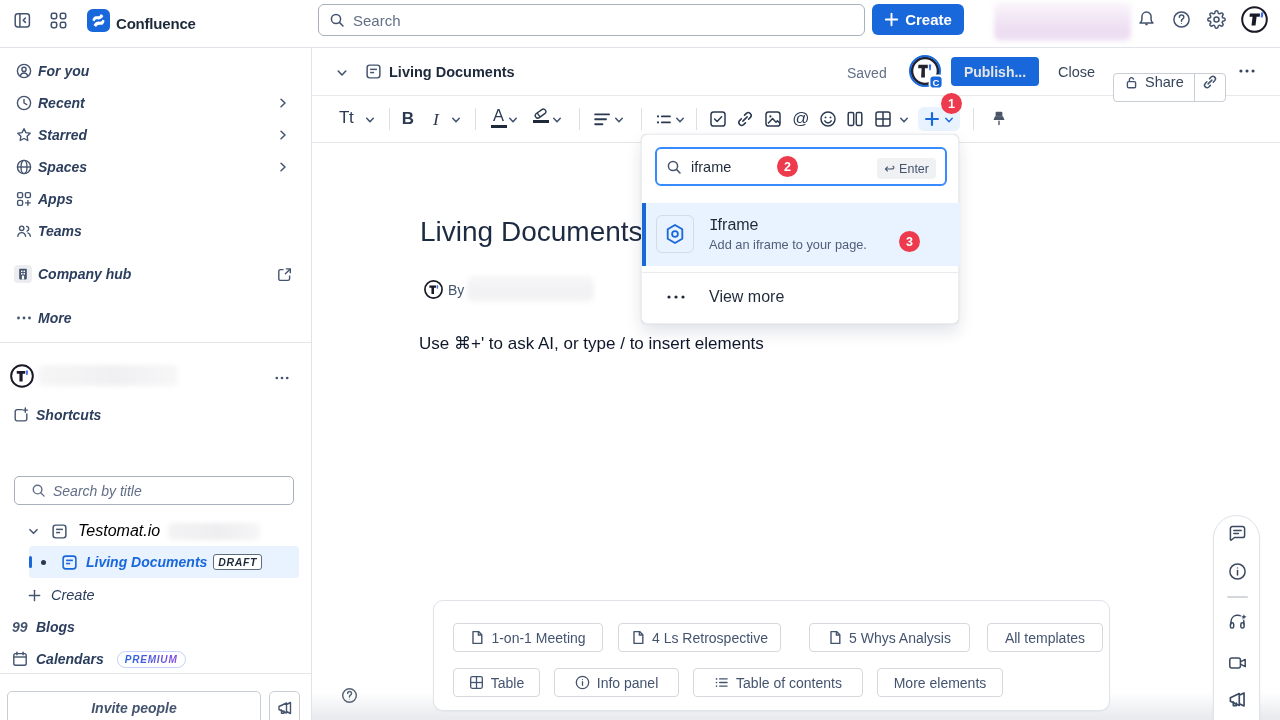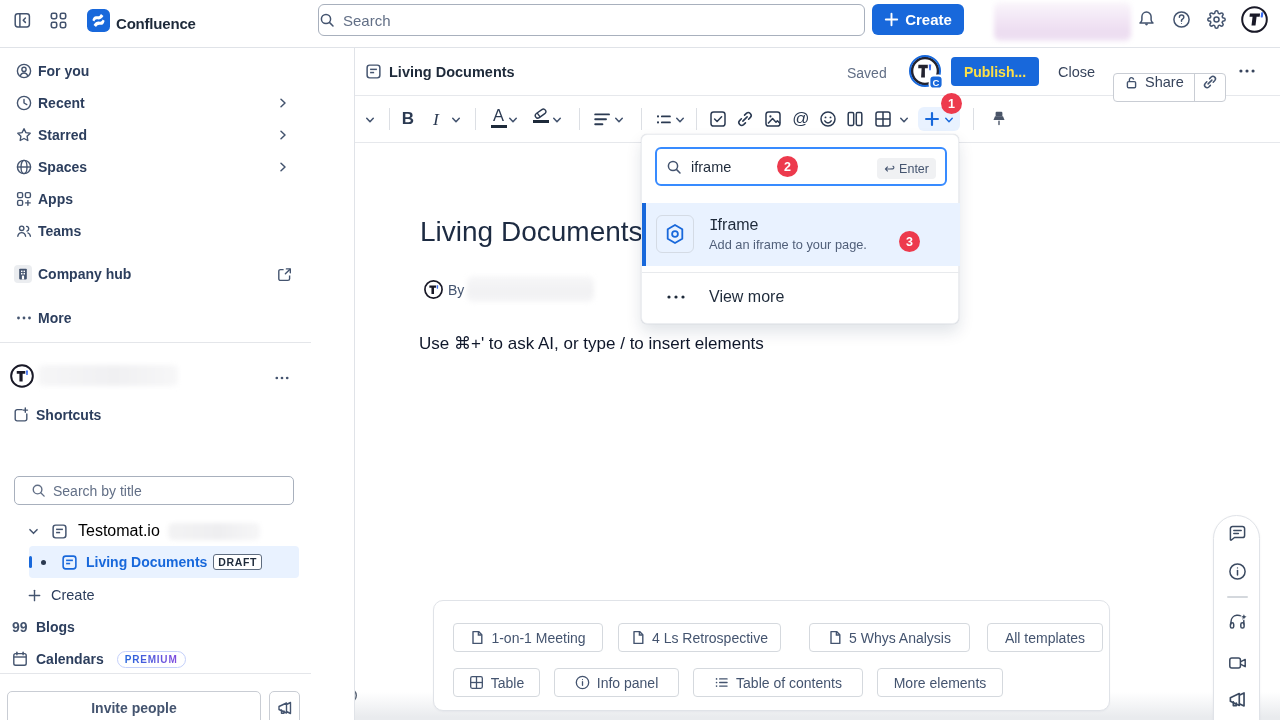--- a/index.html
+++ b/index.html
@@ -6,31 +6,31 @@
   html,body { width:1280px; height:720px; overflow:hidden; background:#fff;
     font-family:"Liberation Sans", sans-serif; }
   .abs { position:absolute; }
   #stage { position:relative; width:1280px; height:720px; }
   svg { display:block; }
   
   #topbar { position:absolute; left:0; top:0; width:1280px; height:48px; background:#fff;
     border-bottom:1px solid #e0e3e8; z-index:30; }
   #searchbox { position:absolute; left:318px; top:4px; width:547px; height:32px;
     border:1px solid #a8b0bd; border-radius:6px; display:flex; align-items:center;
-    padding-left:0; gap:8px; background:#fff; }
+    padding-left:10px; gap:8px; background:#fff; }
   #searchbox span { color:#626F86; font-size:15px; }
   #createbtn { position:absolute; left:872px; top:4px; width:92px; height:31px;
     background:#1868DB; border-radius:6px; color:#fff; display:flex; align-items:center;
     justify-content:center; gap:6px; font-size:15px; font-weight:700; }
   #topblur { position:absolute; left:994px; top:2px; width:137px; height:39px;
     background:linear-gradient(180deg,#faf6fb 0%,#f2e6f5 45%,#ecdcf0 80%,#f0e4f4 100%);
     border-radius:6px; filter:blur(2.5px); }
   
-  #sidebar { position:absolute; left:0; top:48px; width:355px; height:672px; background:#fff;
-    border-right:1px solid #e0e3e8; z-index:20; }
+  #sidebar { position:absolute; left:0; top:48px; width:312px; height:672px; background:#fff;
+    border-right:1px solid #e0e3e8; z-index:20;font-style:italic; }
   .snav { position:absolute; left:0; width:312px; height:32px; display:flex; align-items:center; }
   .snav .sic { width:16px; height:16px; margin-left:16px; margin-right:6px; flex:none; }
   .snav .lbl { font-size:14px; font-weight:700; color:#2c3e5d; }
   .chevR { position:absolute; right:22px; }
   .sdivider { position:absolute; left:0; width:311px; height:1px; background:#e4e6ea; }
   #sbsearch { position:absolute; left:14px; top:428px; width:280px; height:29px;
     border:1px solid #a8b0bd; border-radius:5px; display:flex; align-items:center; gap:7px;
     padding-left:16px; background:#fff; }
   #sbsearch span { color:#626F86; font-size:14px; }
   .badge-draft { display:inline-block; border:1px solid #5e6c7f; border-radius:3px;
@@ -43,21 +43,21 @@
   #invitebtn { position:absolute; left:7px; top:643px; width:254px; height:34px;
     border:1px solid #c9cdd4; border-radius:5px; display:flex; align-items:center;
     justify-content:center; font-size:14px; font-weight:700; color:#44546F; background:#fff; }
   #megabtn { position:absolute; left:269px; top:643px; width:31px; height:34px;
     border:1px solid #c9cdd4; border-radius:5px; display:flex; align-items:center;
     justify-content:center; background:#fff; }
   
   #mainhdr { position:absolute; left:312px; top:48px; width:968px; height:48px; background:#fff;
     border-bottom:1px solid #e6e8ec; z-index:10; }
   #publishbtn { position:absolute; z-index:11; left:951px; top:57px; width:88px; height:29px;
-    background:#1868DB; border-radius:4px; color:#fde047; font-size:14px; font-weight:700;
+    background:#1868DB; border-radius:4px; color:#e5e5e5; font-size:14px; font-weight:700;
     display:flex; align-items:center; justify-content:center; }
   #sharegrp { position:absolute; z-index:11; left:1113px; top:57px; height:29px; border:1px solid #c9cdd4;
     border-radius:4px; display:flex; align-items:flex-start; background:#fff;margin-top:16px; }
   
   #toolbar { position:absolute; left:312px; top:96px; width:968px; height:47px; background:#fff;
     border-bottom:1px solid #e6e8ec; z-index:10; display:flex; align-items:center; }
   
   #content { position:absolute; left:312px; top:143px; width:968px; height:577px; background:#fff; }
   #botfade { position:absolute; left:312px; top:692px; width:968px; height:28px;
     background:linear-gradient(180deg, rgba(233,235,238,0) 0%, #e9ebee 90%); z-index:1; }

